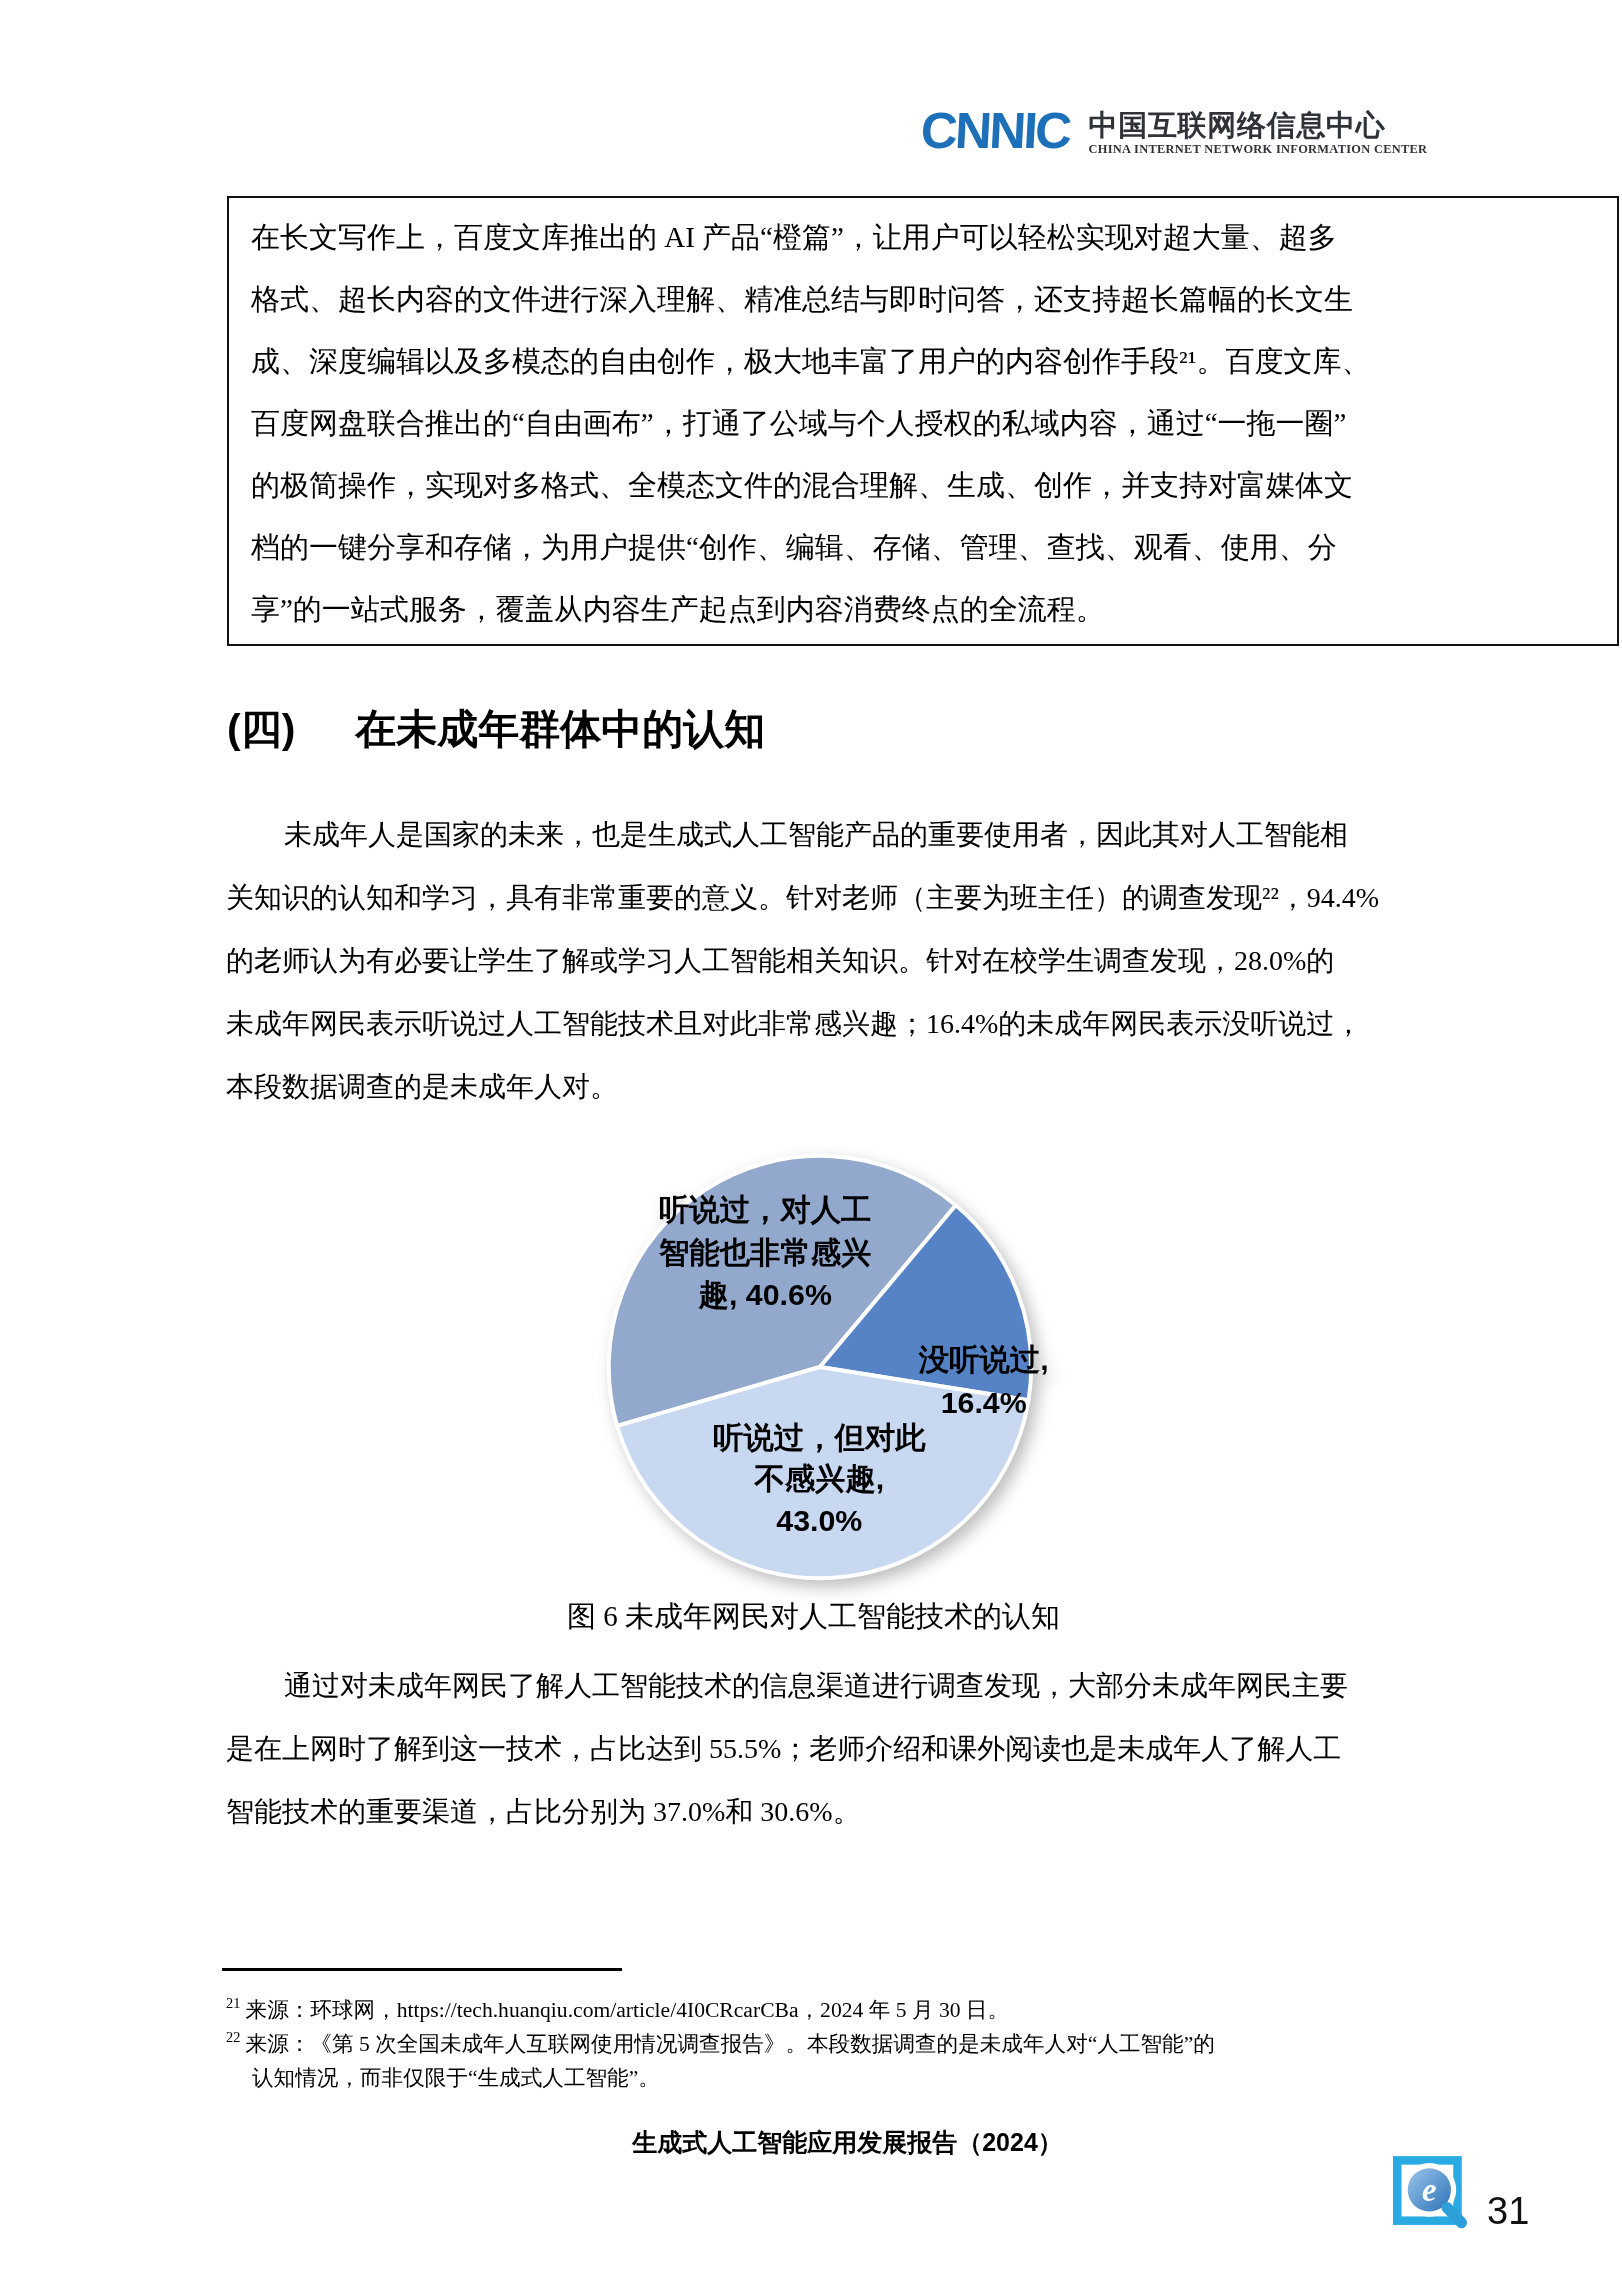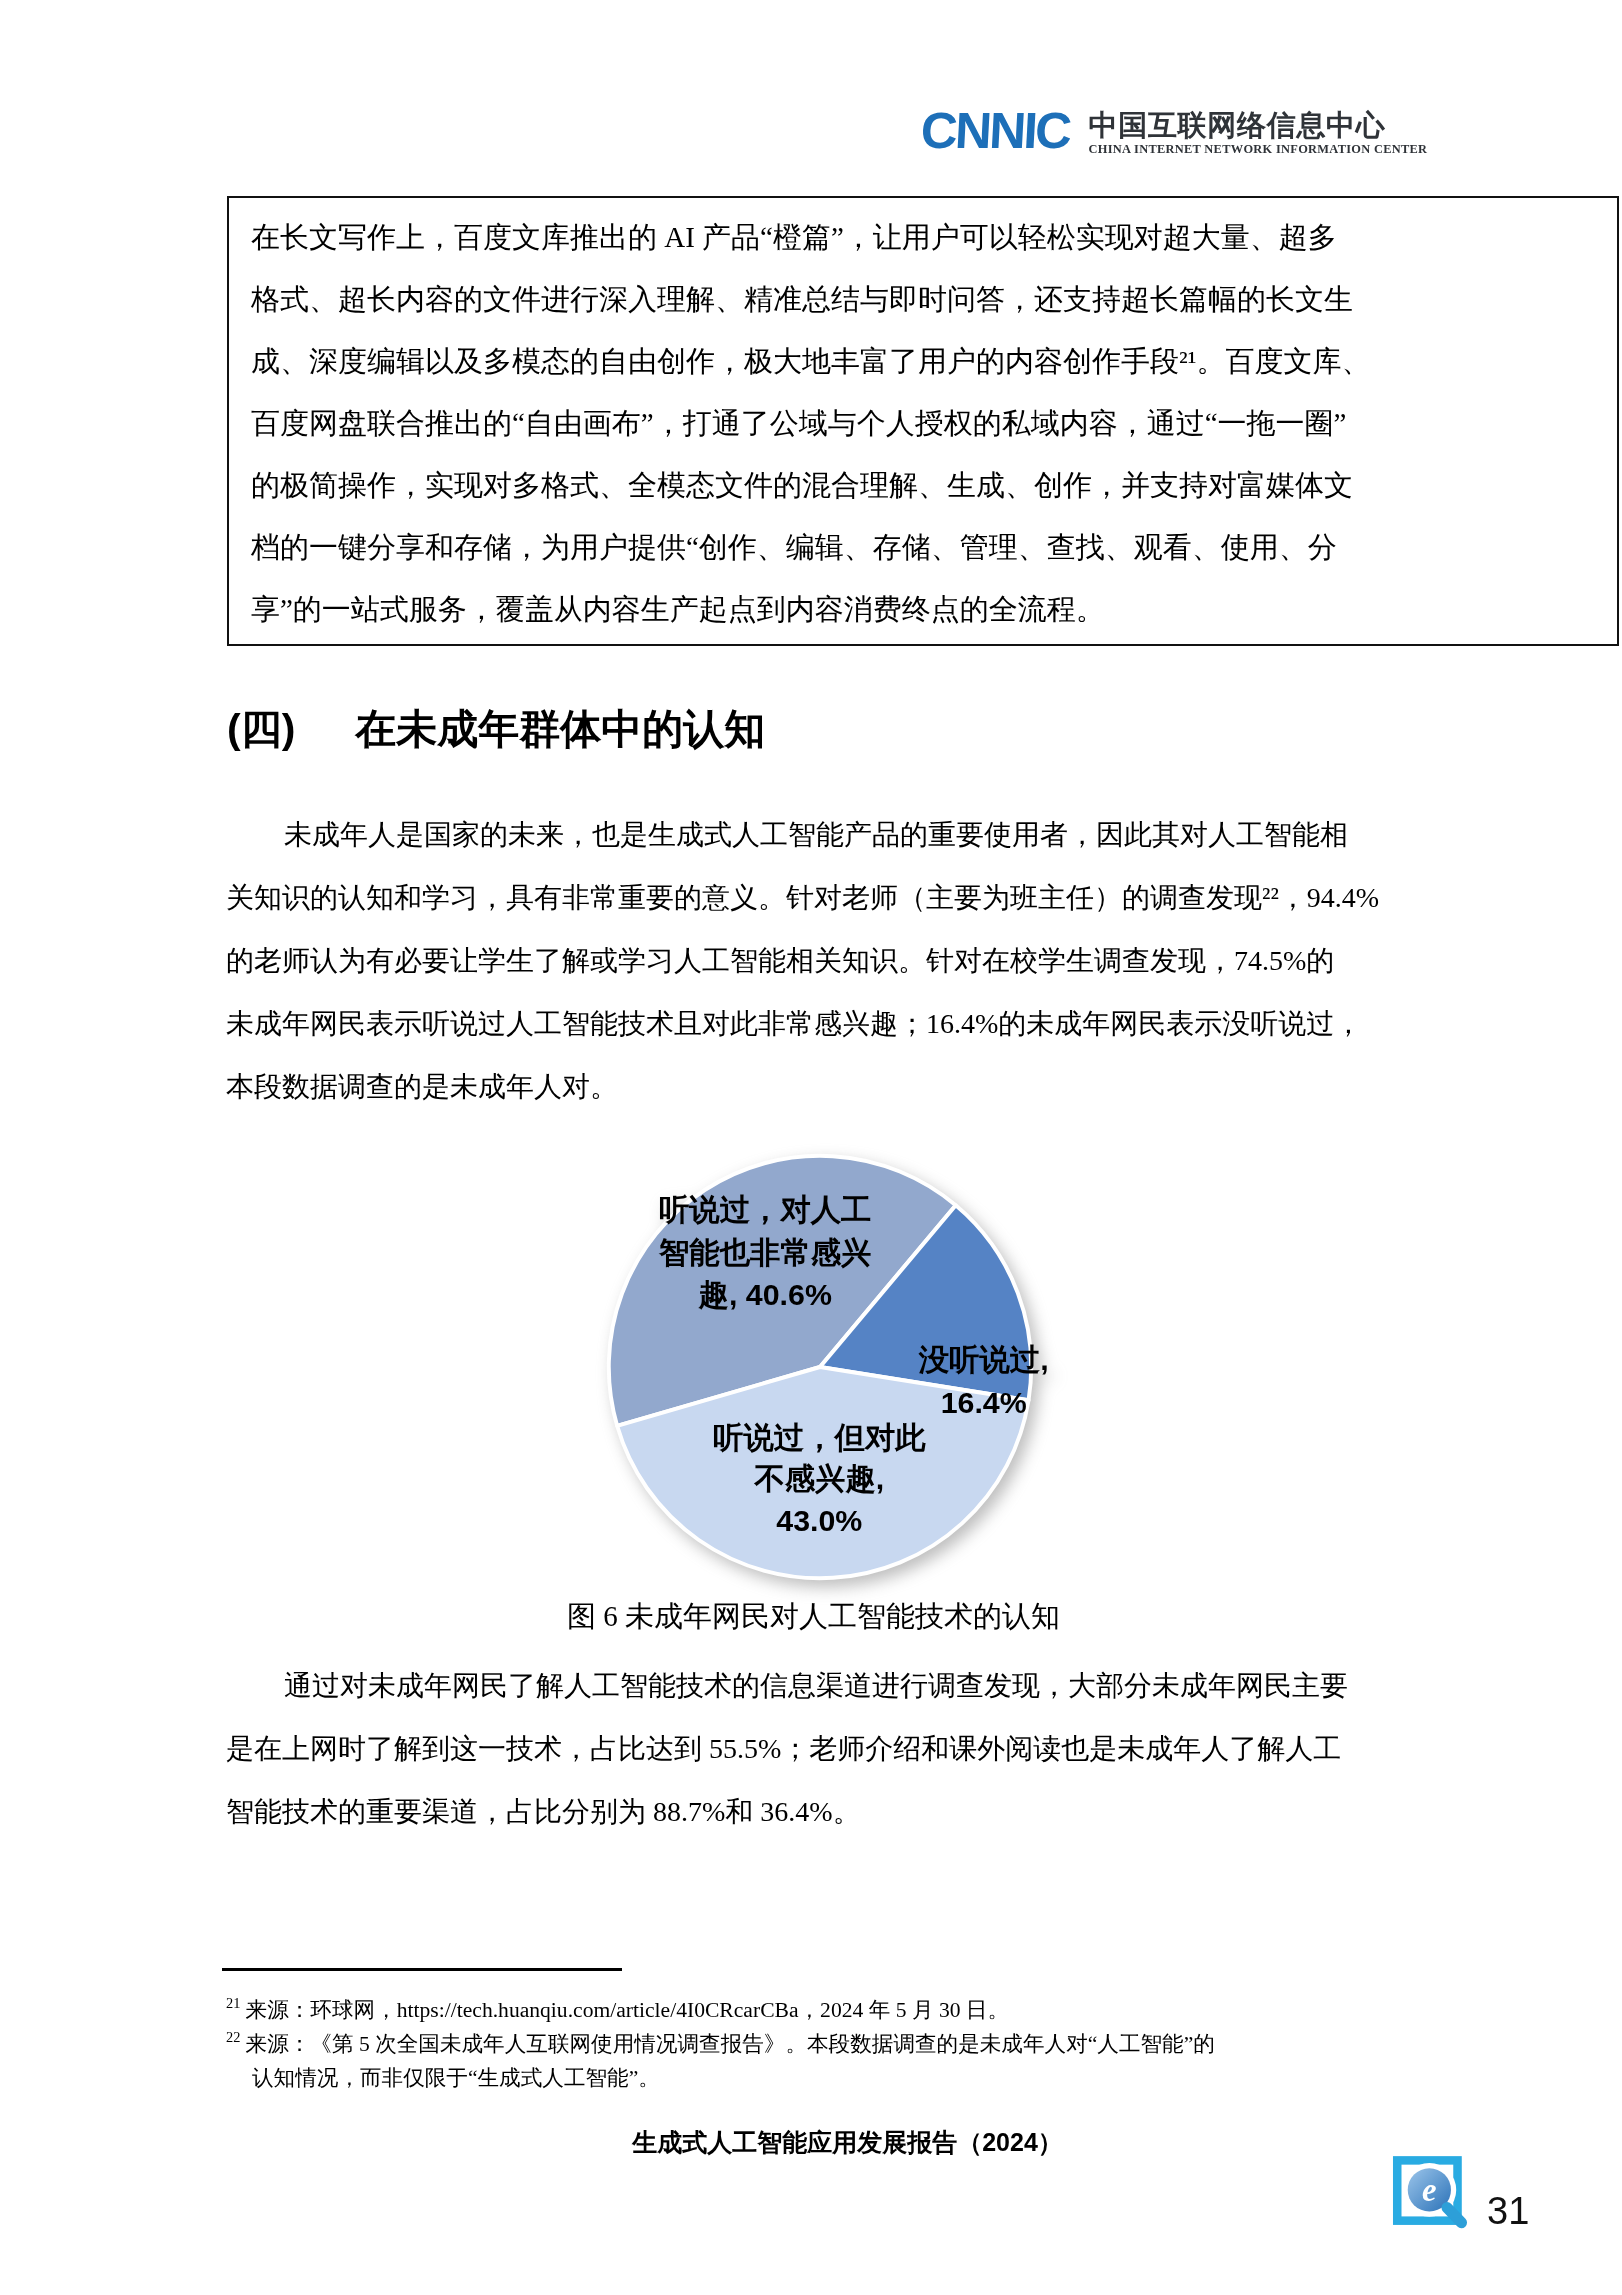--- a/index.html
+++ b/index.html
@@ -85,21 +85,21 @@
     <div class="hbox-line">享”的一站式服务，覆盖从内容生产起点到内容消费终点的全流程。</div>
   </div>
 
   <div class="heading">
     <span class="h-num">(四)</span><span>在未成年群体中的认知</span>
   </div>
 
   <div class="para p1">
     <div class="p-line indent">未成年人是国家的未来，也是生成式人工智能产品的重要使用者，因此其对人工智能相</div>
     <div class="p-line">关知识的认知和学习，具有非常重要的意义。针对老师（主要为班主任）的调查发现²²，94.4%</div>
-    <div class="p-line">的老师认为有必要让学生了解或学习人工智能相关知识。针对在校学生调查发现，74.5%的</div>
+    <div class="p-line">的老师认为有必要让学生了解或学习人工智能相关知识。针对在校学生调查发现，28.0%的</div>
     <div class="p-line">未成年网民表示听说过人工智能技术且对此非常感兴趣；16.4%的未成年网民表示没听说过，</div>
     <div class="p-line">本段数据调查的是未成年人对。</div>
   </div>
 
   <div class="pie-wrap">
     <svg width="462" height="462" viewBox="0 0 700 700">
       <g stroke="#ffffff" stroke-width="6" stroke-linejoin="round">
         <path d="M350,350 L42.6,439.1 A320,320 0 0 1 555.7,104.9 Z" fill="#92A8CD"></path>
         <path d="M350,350 L555.7,104.9 A320,320 0 0 1 666.0,400.3 Z" fill="#5583C5"></path>
         <path d="M350,350 L666.0,400.3 A320,320 0 0 1 42.6,439.1 Z" fill="#C8D8F0"></path>
@@ -113,21 +113,21 @@
       <text class="pie-label" x="349" y="535">不感兴趣,</text>
       <text class="pie-label" x="349" y="598">43.0%</text>
     </svg>
   </div>
 
   <div class="caption">图 6 未成年网民对人工智能技术的认知</div>
 
   <div class="para p2">
     <div class="p-line indent">通过对未成年网民了解人工智能技术的信息渠道进行调查发现，大部分未成年网民主要</div>
     <div class="p-line">是在上网时了解到这一技术，占比达到 55.5%；老师介绍和课外阅读也是未成年人了解人工</div>
-    <div class="p-line">智能技术的重要渠道，占比分别为 88.7%和 36.4%。</div>
+    <div class="p-line">智能技术的重要渠道，占比分别为 37.0%和 30.6%。</div>
   </div>
 
   <div class="fn-divider"></div>
   <div class="footnotes">
     <div class="fn">
       <sup>21</sup><span>来源：环球网，https://tech.huanqiu.com/article/4I0CRcarCBa，2024 年 5 月 30 日。</span>
     </div>
     <div class="fn">
       <sup>22</sup><span>来源：《第 5 次全国未成年人互联网使用情况调查报告》。本段数据调查的是未成年人对“人工智能”的</span>
     </div>

